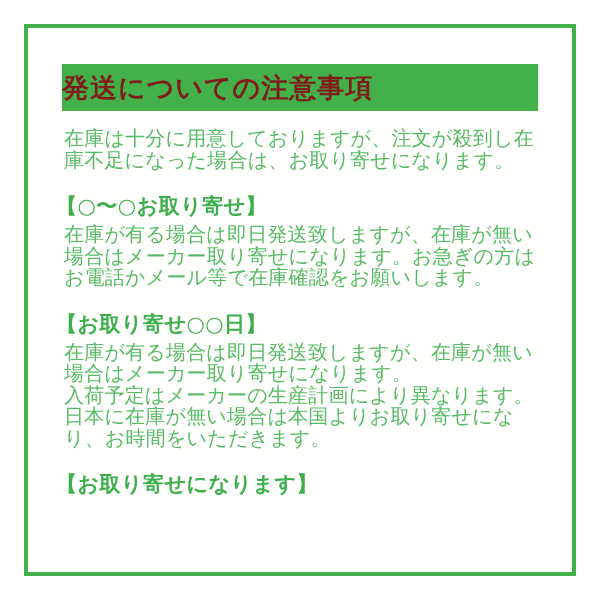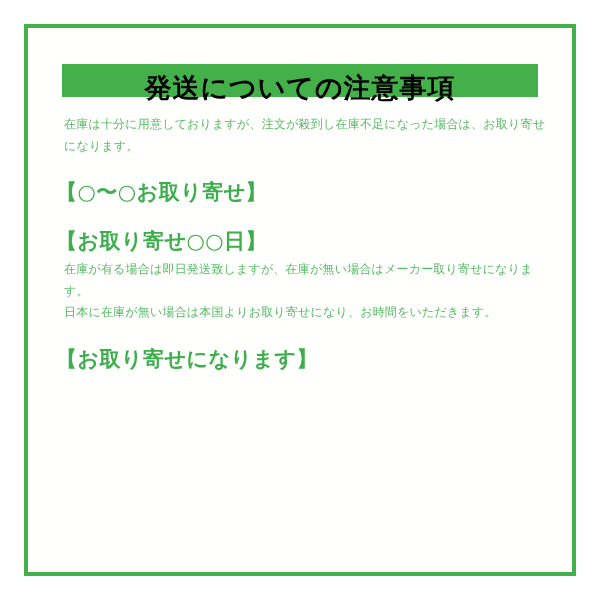--- a/index.html
+++ b/index.html
@@ -25,65 +25,67 @@
     left: 24px;
     top: 24px;
     width: 552px;
     height: 552px;
     border: 4px solid var(--green);
     background: #fffffe;
   }
   .title-bar {
     margin: 36px auto 0 auto;
     width: 476px;
-    height: 33px;
+    height: 47px;
     background: var(--green);
-    color: #000000;
+    color: #7f1d1d;
     font-size: 27px;
     font-weight: bold;
-    text-align: center;
+    text-align: left;
     line-height: 47px;
     letter-spacing: 1px;
   }
   .sections {
     padding: 17px 24px 0 28px;
   }
   .notice-section {
     margin-bottom: 21px;
   }
   .notice-section h2 {
     margin: 0 0 4px 0;
     font-size: 21px;
     font-weight: bold;
     color: var(--heading-green);
     letter-spacing: 0.5px;
   }
   .notice-section p {
     margin: 0;
     padding-left: 8px;
-    font-size: 12px;
+    font-size: 20px;
     line-height: 21.5px;
     color: var(--body-green);
     letter-spacing: 0.2px;
   }
 </style>
 </head>
 <body>
 
 <div class="frame">
   <div class="title-bar">発送についての注意事項</div>
   <div class="sections">
       <section class="notice-section">
         <p>在庫は十分に用意しておりますが、注文が殺到し在庫不足になった場合は、お取り寄せになります。</p>
       </section>
       <section class="notice-section">
         <h2>【○〜○お取り寄せ】</h2>
+        <p>在庫が有る場合は即日発送致しますが、在庫が無い場合はメーカー取り寄せになります。お急ぎの方はお電話かメール等で在庫確認をお願いします。</p>
       </section>
       <section class="notice-section">
         <h2>【お取り寄せ○○日】</h2>
         <p>在庫が有る場合は即日発送致しますが、在庫が無い場合はメーカー取り寄せになります。</p>
+        <p>入荷予定はメーカーの生産計画により異なります。</p>
         <p>日本に在庫が無い場合は本国よりお取り寄せになり、お時間をいただきます。</p>
       </section>
       <section class="notice-section">
         <h2>【お取り寄せになります】</h2>
       </section>
     </div>
 </div>
 
 </body></html>

